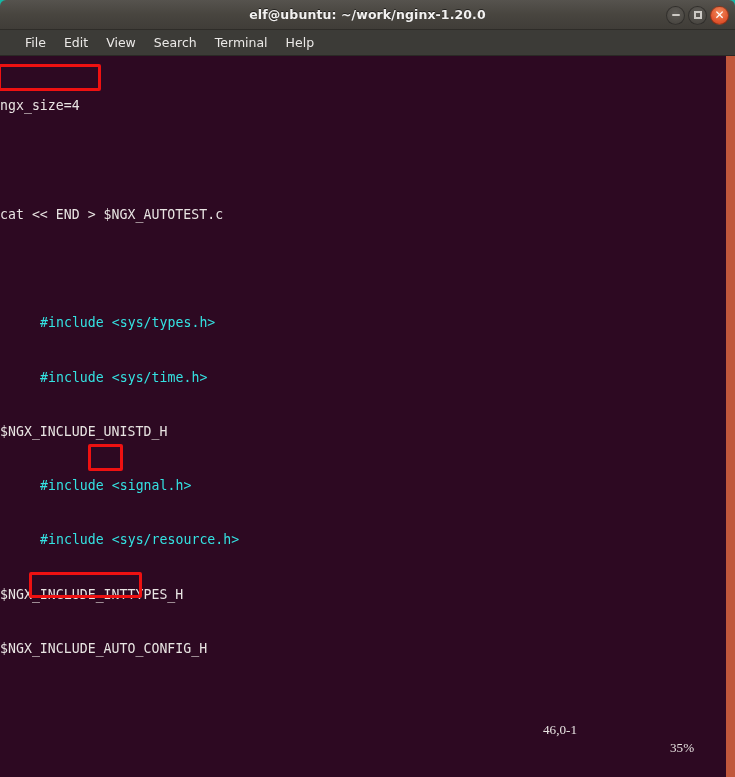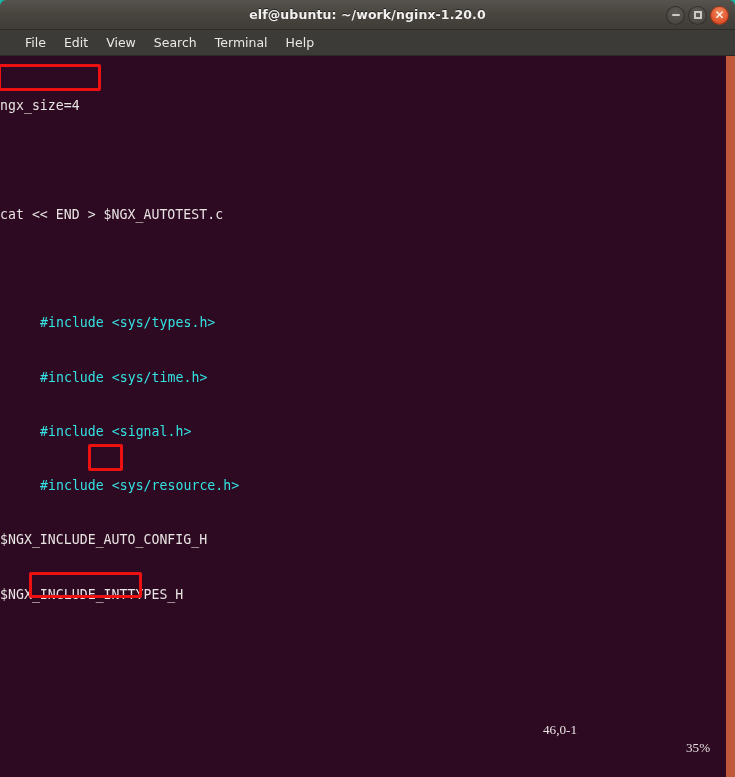--- a/index.html
+++ b/index.html
@@ -123,21 +123,21 @@
     position: absolute;
     left: 0; bottom: 2px;
     width: 718px;
     font-family: Liberation Serif, serif;
     font-size: 13.2px;
     line-height: 18px;
     color: #e8e4e2;
     white-space: pre;
   }
   #status-pos  { position: absolute; left: 543px; }
-  #status-pct  { position: absolute; left: 686px; }
+  #status-pct  { position: absolute; left: 670px; }
 
   
   .redbox {
     position: absolute;
     border: 3px solid #ee1111;
     border-radius: 2px;
     pointer-events: none;
   }
   #redbox-1 { left: -2px; top: 8px;   width: 103px; height: 27px; }
   #redbox-2 { left: 88px; top: 388px; width: 35px;  height: 27px; }
@@ -174,24 +174,25 @@
 
   <div id="terminal">
 
     <div id="screen">
       <div class="row"><span class="c-white">ngx_size=4</span></div>
       <div class="row"><span class="c-white"></span></div>
       <div class="row"><span class="c-white">cat &lt;&lt; END &gt; $NGX_AUTOTEST.c</span></div>
       <div class="row"><span class="c-white"></span></div>
       <div class="row"><span class="c-cyan">#include &lt;sys/types.h&gt;</span></div>
       <div class="row"><span class="c-cyan">#include &lt;sys/time.h&gt;</span></div>
+      <div class="row"><span class="c-white">$NGX_INCLUDE_UNISTD_H</span></div>
       <div class="row"><span class="c-cyan">#include &lt;signal.h&gt;</span></div>
       <div class="row"><span class="c-cyan">#include &lt;sys/resource.h&gt;</span></div>
+      <div class="row"><span class="c-white">$NGX_INCLUDE_INTTYPES_H</span></div>
       <div class="row"><span class="c-white">$NGX_INCLUDE_AUTO_CONFIG_H</span></div>
-      <div class="row"><span class="c-white">$NGX_INCLUDE_INTTYPES_H</span></div>
       <div class="row"><span class="c-white"></span></div>
       
       
       
       
       
       
       
       
       

